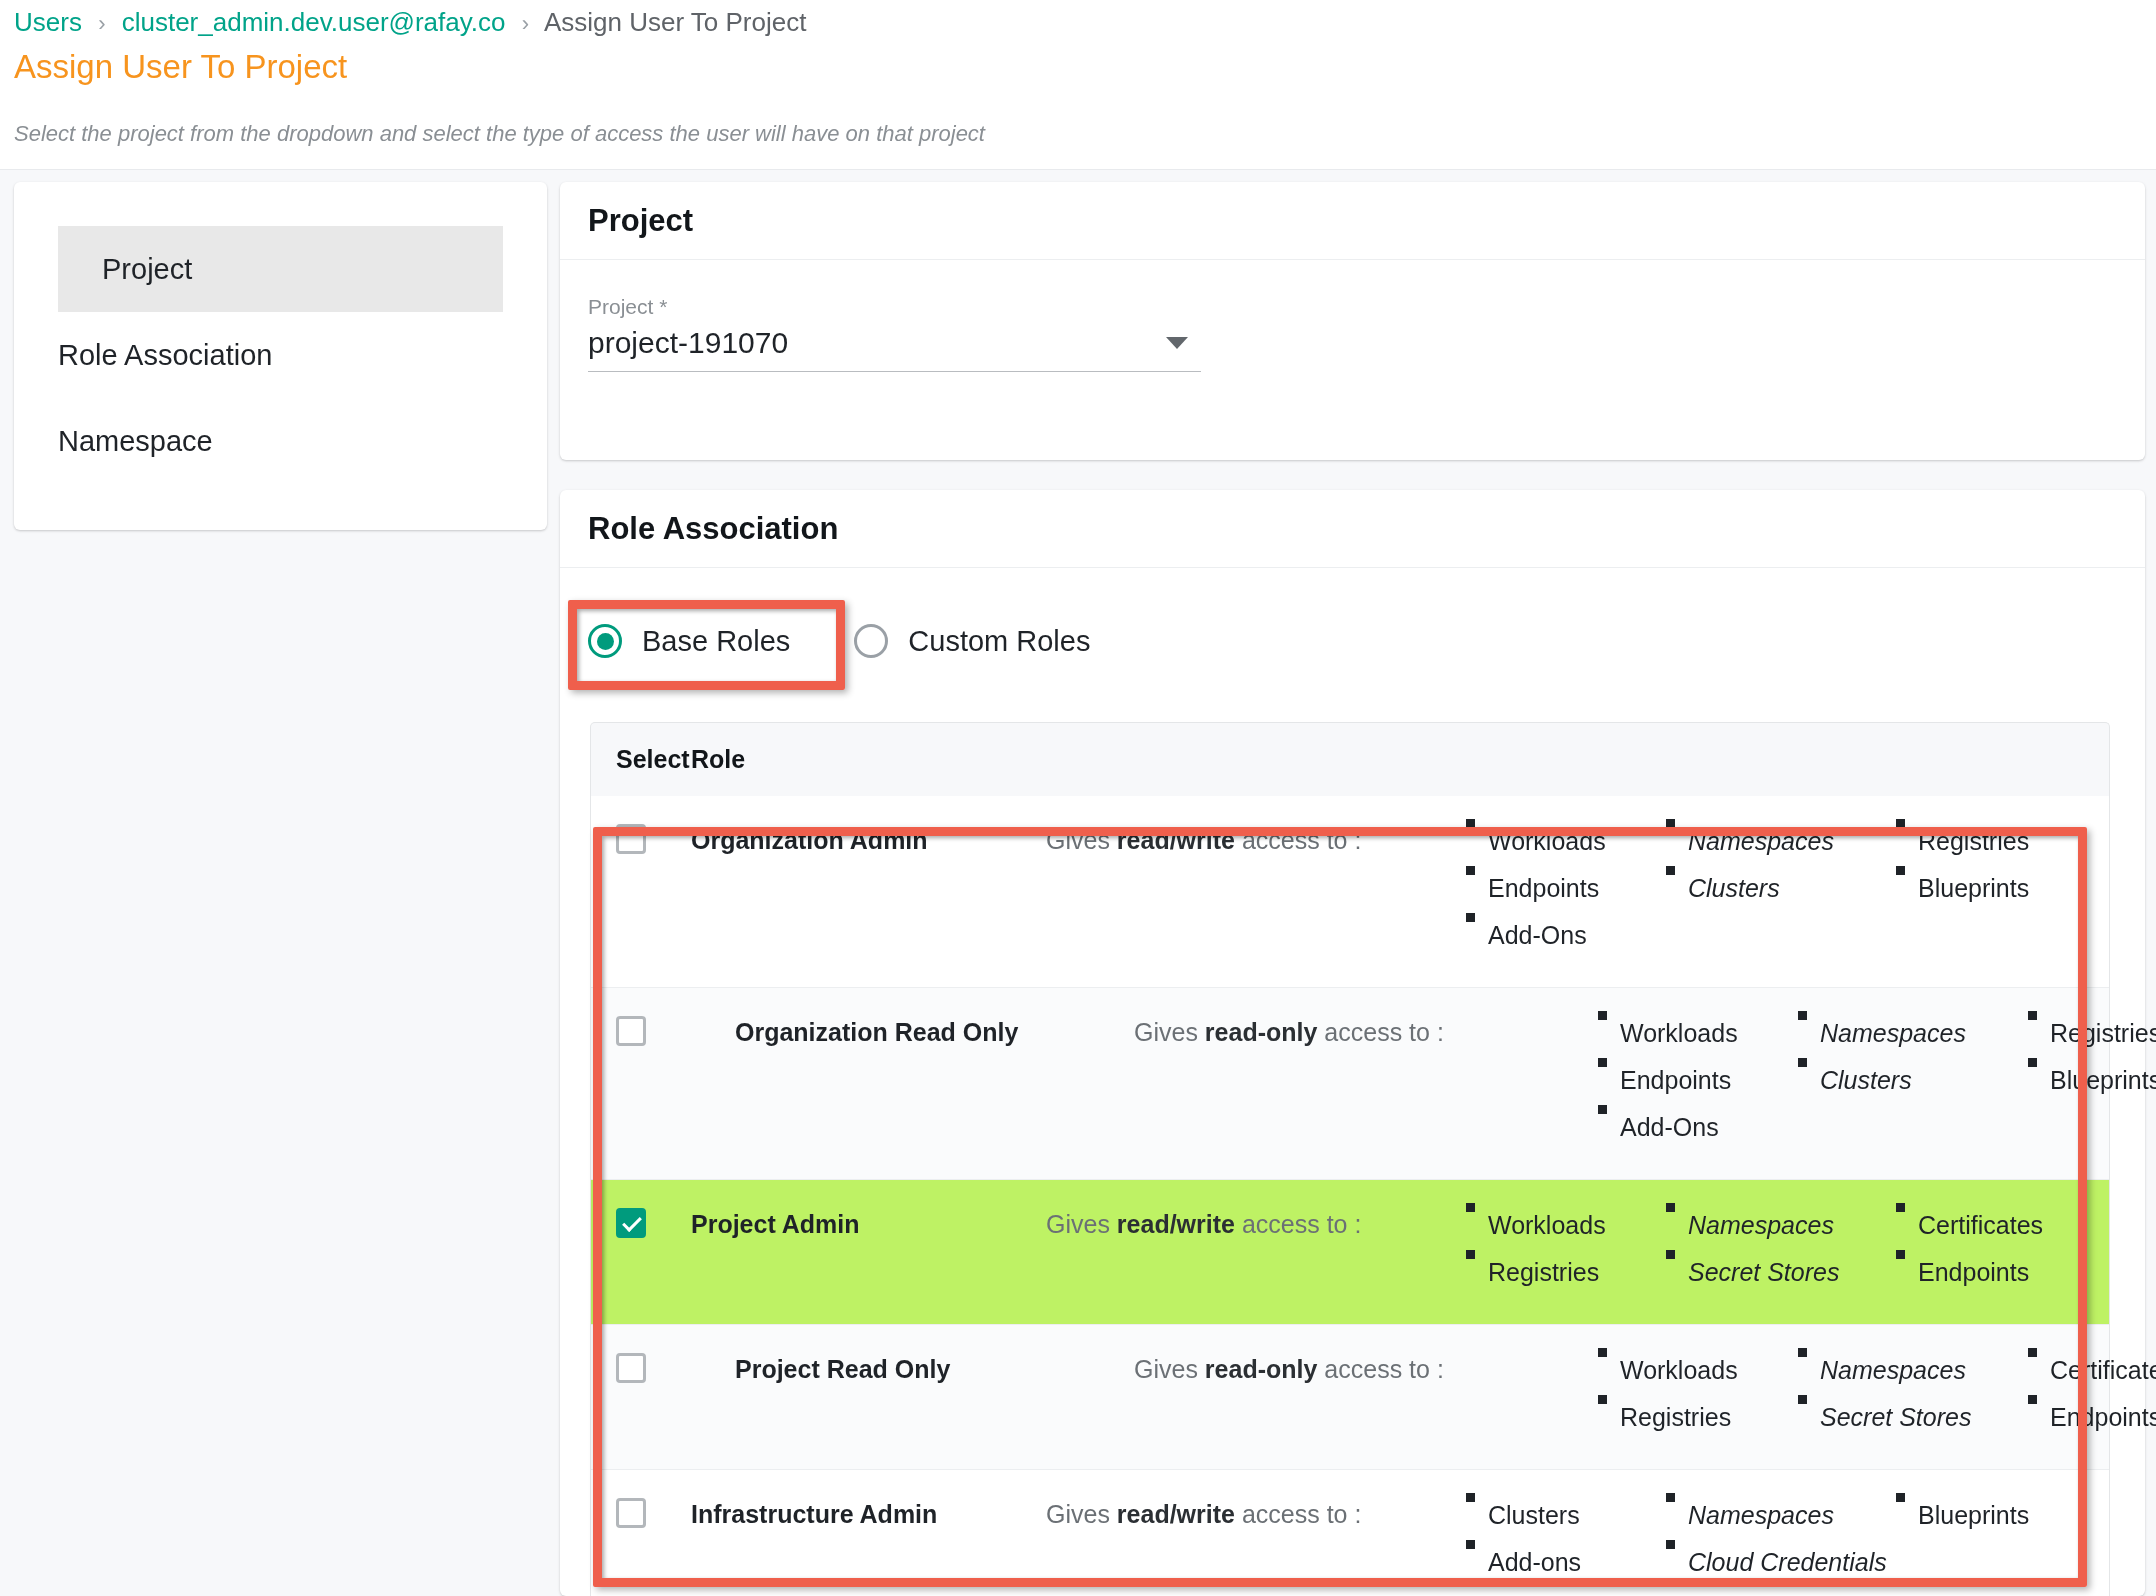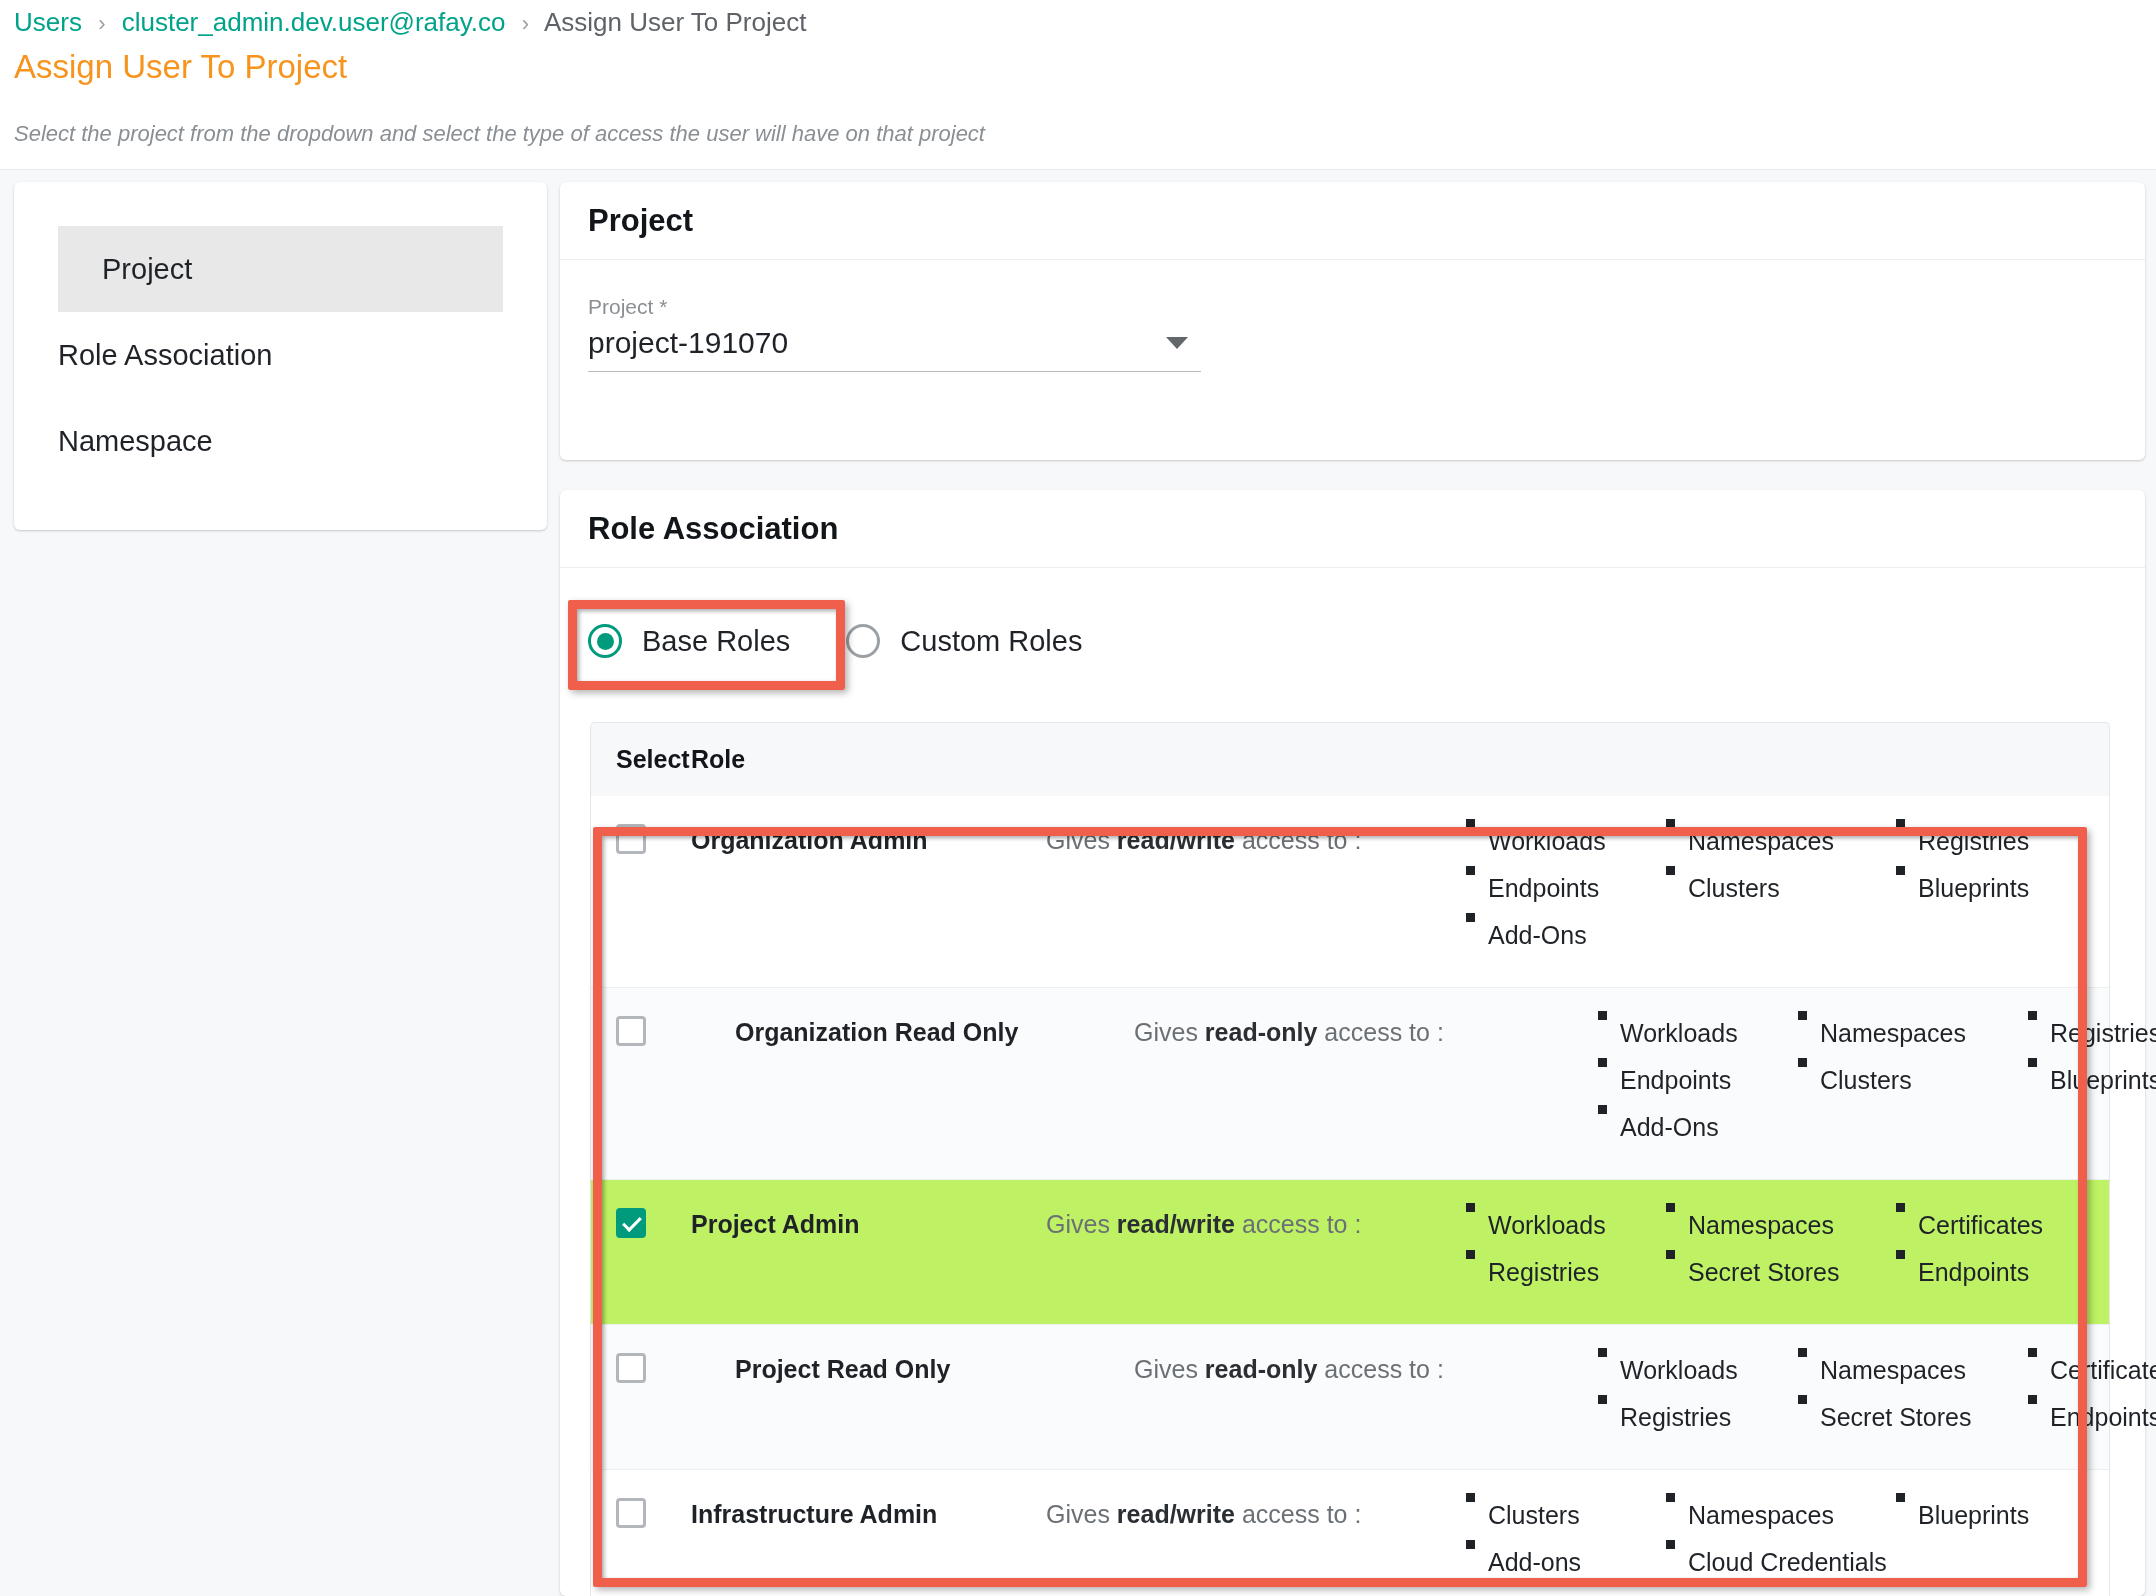--- a/index.html
+++ b/index.html
@@ -92,20 +92,21 @@
     border-right: 11px solid transparent;
     border-top: 12px solid #62676c;
     margin-right: 13px;
   }
 
   
   .radio-row {
     display: flex; align-items: center;
     padding: 36px 0 0 28px;
     height: 110px;
+    gap: 8px;
   }
   .radio-opt { display: flex; align-items: center; cursor: pointer; }
   .radio-opt + .radio-opt { margin-left: 56px; }
   .radio-dot {
     width: 34px; height: 34px; border-radius: 50%;
     border: 3px solid #9aa0a6;
     display: flex; align-items: center; justify-content: center;
     flex: none;
   }
   .radio-dot.on { border-color: #009b7d; }
@@ -159,21 +160,21 @@
   .trow.alt { background: #fafbfc; gap: 44px; }
   .trow.sel { background: #bef264; }
 
   .cell-select { width: 100px; padding-left: 25px; flex: none; }
   .cell-role   { width: 355px; flex: none; font-size: 25px; font-weight: 700; color: #1f2328; line-height: 32px; }
   .cell-desc   { width: 420px; flex: none; font-size: 25px; color: #6b7075; line-height: 32px; }
   .cell-desc b { color: #2b2f33; font-weight: 700; }
   .cell-perms  { flex: 1; display: flex; }
 
   .perm-col { width: 200px; }
-  .perm-col.wide { width: 230px; }
+  .perm-col.wide { width: 230px; font-style: italic; }
   .perm-li {
     font-size: 25px; color: #1f2328;
     line-height: 34px; margin-bottom: 13px;
     display: flex; align-items: flex-start;
     white-space: nowrap;
   }
   .bullet {
     width: 9px; height: 9px; background: #1f2328;
     margin-right: 13px; flex: none;
     position: relative; top: -5px;

